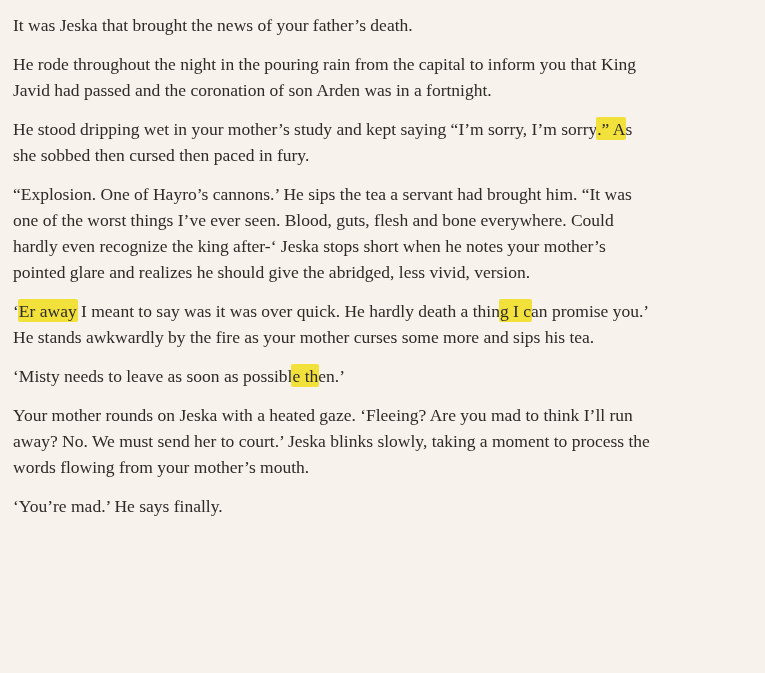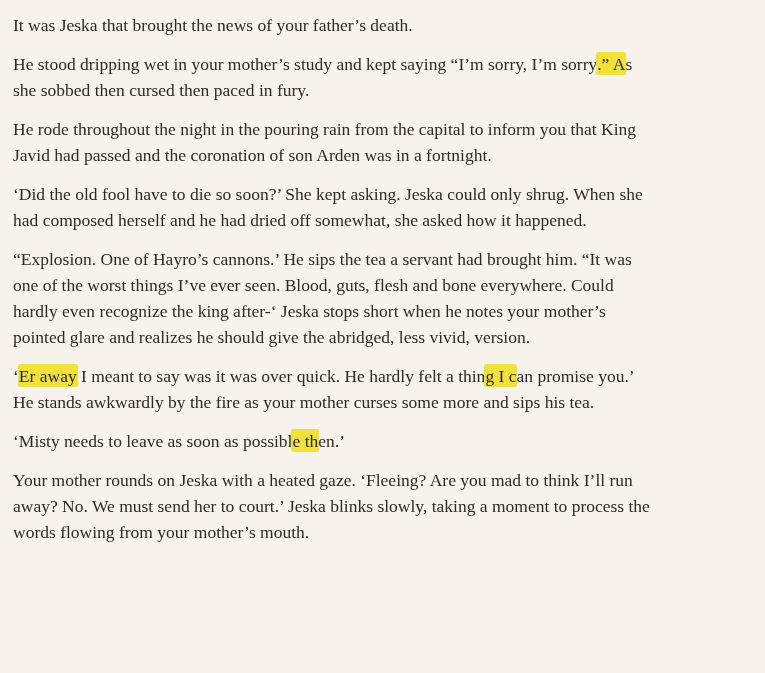--- a/index.html
+++ b/index.html
@@ -31,20 +31,20 @@
     margin: -2px -1px -1px -1px;
     border-radius: 2px;
     cursor: pointer;
   }
 </style>
 </head>
 <body>
 
 <main class="story">
     <p><span>It was Jeska that brought the news of your father’s death.</span></p>
+    <p><span>He rode throughout the night in the pouring rain from the capital to inform you that King Javid had passed and the coronation of son Arden was in a fortnight.</span></p>
     <p><span>He stood dripping wet in your mother’s study and kept saying “I’m sorry, I’m sorry</span><span class="hl">.” A</span><span>s she sobbed then cursed then paced in fury.</span></p>
-    <p><span>He rode throughout the night in the pouring rain from the capital to inform you that King Javid had passed and the coronation of son Arden was in a fortnight.</span></p>
-    <p><span>‘Did the old fool have to die so soon?’ She kept asking. Jeska could only shrug. When she had composed herself and he had dried off somewhat, she asked how it happened.</span></p>
     <p><span>“Explosion. One of Hayro’s cannons.’ He sips the tea a servant had brought him. “It was one of the worst things I’ve ever seen. Blood, guts, flesh and bone everywhere. Could hardly even recognize the king after-‘ Jeska stops short when he notes your mother’s pointed glare and realizes he should give the abridged, less vivid, version.</span></p>
-    <p><span>‘</span><span class="hl">Er away</span><span> I meant to say was it was over quick. He hardly felt a thin</span><span class="hl">g I c</span><span>an promise you.’ He stands awkwardly by the fire as your mother curses some more and sips his tea.</span></p>
+    <p><span>‘</span><span class="hl">Er away</span><span> I meant to say was it was over quick. He hardly death a thin</span><span class="hl">g I c</span><span>an promise you.’ He stands awkwardly by the fire as your mother curses some more and sips his tea.</span></p>
     <p><span>‘Misty needs to leave as soon as possibl</span><span class="hl">e th</span><span>en.’</span></p>
     <p><span>Your mother rounds on Jeska with a heated gaze. ‘Fleeing? Are you mad to think I’ll run away? No. We must send her to court.’ Jeska blinks slowly, taking a moment to process the words flowing from your mother’s mouth.</span></p>
+    <p><span>‘You’re mad.’ He says finally.</span></p>
   </main>
 
 </body></html>

